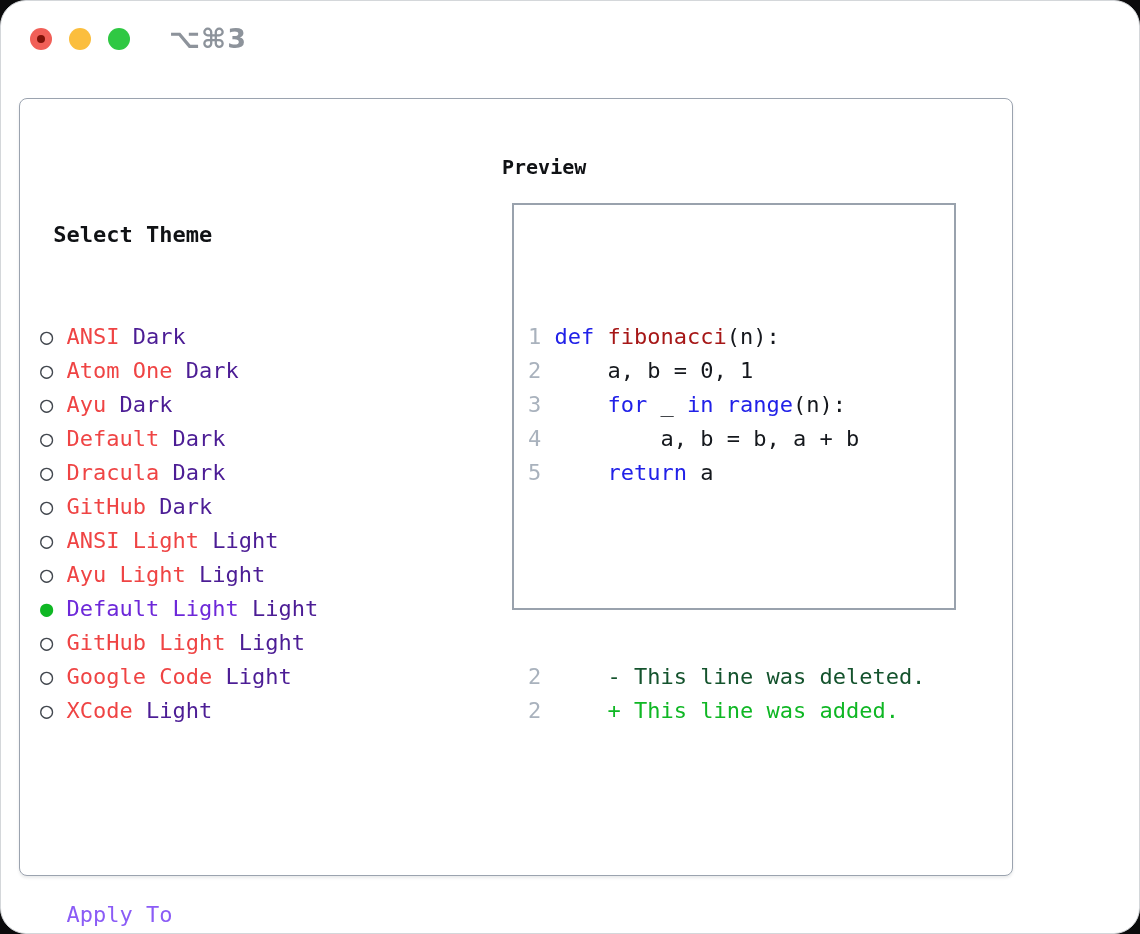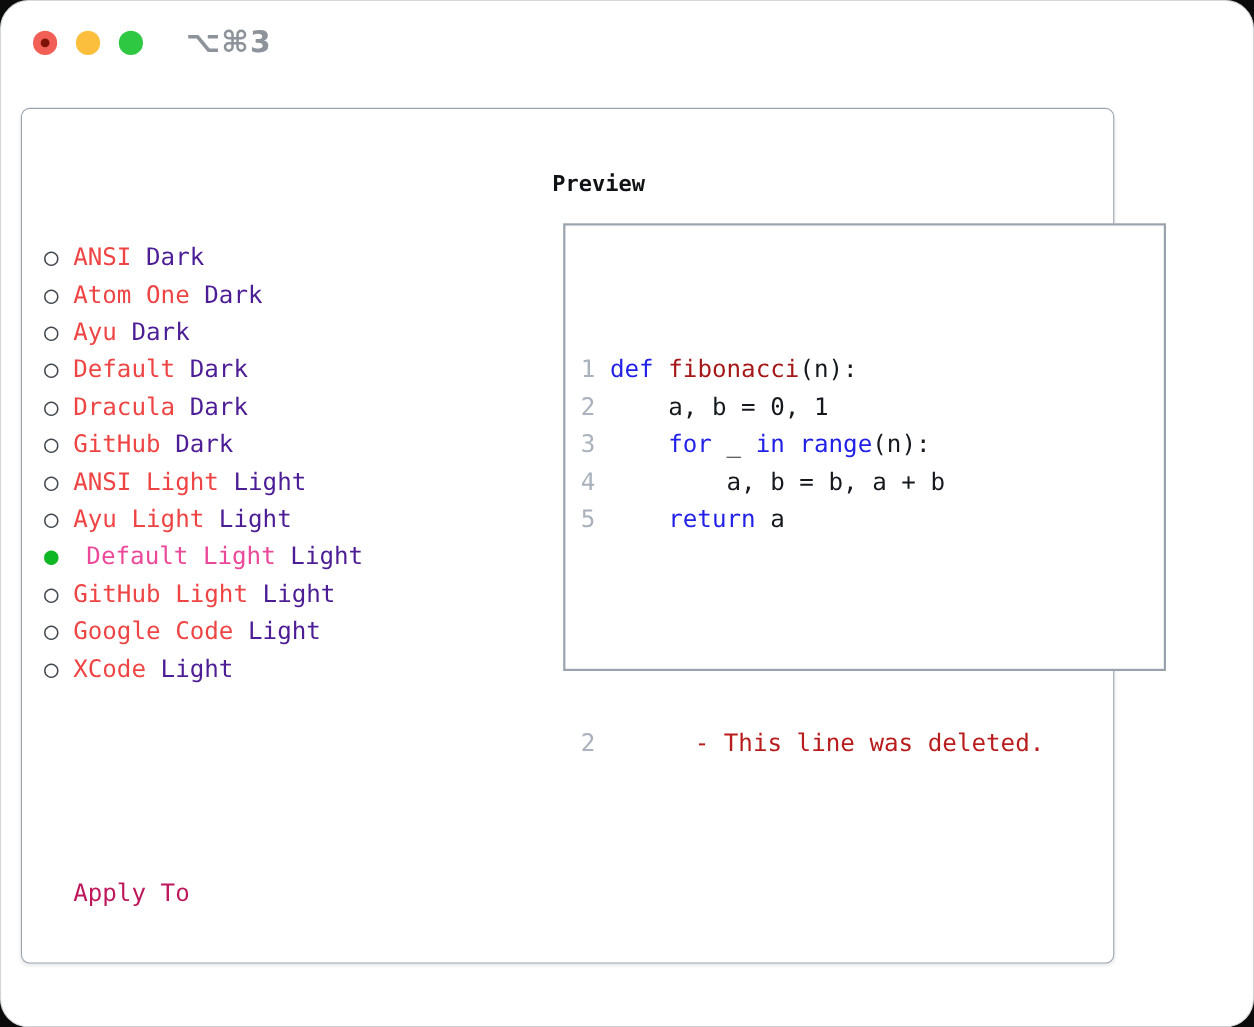--- a/index.html
+++ b/index.html
@@ -26,71 +26,72 @@
     box-sizing:border-box;border:1.5px solid #9ba3af;border-radius:8px;background:#fff;
     box-shadow:0 2px 3px rgba(40,50,60,.10);
   }
   .left-col{position:absolute;left:20px;top:51px;font-size:22px;line-height:34px;white-space:pre;}
   .line{height:34px;}
   .heading{color:#101215;font-weight:700;}
   .cursor{color:#101215;font-weight:700;}
   .radio{color:#43484f;}
   .radio.sel{color:#0fb724;}
   .item-label{color:#ef4444;}
-  .sel .item-label{color:#ec4899;margin-left:12px;}
+  .sel .item-label{color:#6d28d9;}
   .variant{color:#4c1d95;}
-  .apply-heading{color:#be185d;}
+  .apply-heading{color:#8b5cf6;}
   .clickable{cursor:pointer;}
   
   .preview-heading{
     position:absolute;left:482px;top:51px;font-size:20px;line-height:34px;
     color:#101215;font-weight:700;white-space:pre;
   }
   .preview-box{
-    position:absolute;left:492px;top:104px;width:548px;height:407px;
+    position:absolute;left:492px;top:104px;width:444px;height:407px;
     box-sizing:border-box;border:2px solid #99a2ad;background:#ffffff;
   }
   .codepane{position:absolute;left:14px;top:47px;font-size:22px;line-height:34px;white-space:pre;}
   .linenum{color:#a9b2bd;}
   .tok-plain{color:#15181d;}
   .tok-kw{color:#2121e8;}
   .tok-fn{color:#a61717;}
   .diff-context{color:#8f98a3;}
-  .diff-deleted{color:#b91c1c;margin-left:24px;}
+  .diff-deleted{color:#14532d;}
   .diff-added{color:#0fb724;}
 </style>
 </head>
 <body>
 
 <div class="window">
 
   <div class="chrome">
     <div class="light light-close clickable">
         <div class="dot"></div>
       </div>
     <div class="light light-min clickable"></div>
     <div class="light light-zoom clickable"></div>
   </div>
   <div class="win-title">⌥⌘3</div>
 
   <div class="panel">
 
     <div class="left-col">
+      <div class="line"><span class="cursor"></span><span> </span><span class="heading">Select Theme</span></div>
       <div id="theme-list"><div class="line clickable"><span class="radio">○</span><span> </span><span class="item-label">ANSI</span><span class="variant"> Dark</span></div><div class="line clickable"><span class="radio">○</span><span> </span><span class="item-label">Atom One</span><span class="variant"> Dark</span></div><div class="line clickable"><span class="radio">○</span><span> </span><span class="item-label">Ayu</span><span class="variant"> Dark</span></div><div class="line clickable"><span class="radio">○</span><span> </span><span class="item-label">Default</span><span class="variant"> Dark</span></div><div class="line clickable"><span class="radio">○</span><span> </span><span class="item-label">Dracula</span><span class="variant"> Dark</span></div><div class="line clickable"><span class="radio">○</span><span> </span><span class="item-label">GitHub</span><span class="variant"> Dark</span></div><div class="line clickable"><span class="radio">○</span><span> </span><span class="item-label">ANSI Light</span><span class="variant"> Light</span></div><div class="line clickable"><span class="radio">○</span><span> </span><span class="item-label">Ayu Light</span><span class="variant"> Light</span></div><div class="line clickable sel"><span class="radio sel">●</span><span> </span><span class="item-label">Default Light</span><span class="variant"> Light</span></div><div class="line clickable"><span class="radio">○</span><span> </span><span class="item-label">GitHub Light</span><span class="variant"> Light</span></div><div class="line clickable"><span class="radio">○</span><span> </span><span class="item-label">Google Code</span><span class="variant"> Light</span></div><div class="line clickable"><span class="radio">○</span><span> </span><span class="item-label">XCode</span><span class="variant"> Light</span></div></div>
       <div class="line"> </div>
       <div class="line"><span>  </span><span class="apply-heading">Apply To</span></div>
       
       
       
     </div>
 
     <div class="preview-heading">Preview</div>
 
     <div class="preview-box">
       <div class="codepane">
         <div id="code-lines"><div class="line"><span class="linenum">1 </span><span class="tok-kw">def</span><span class="tok-plain"> </span><span class="tok-fn">fibonacci</span><span class="tok-plain">(n):</span></div><div class="line"><span class="linenum">2 </span><span class="tok-plain">    a, b = 0, 1</span></div><div class="line"><span class="linenum">3 </span><span class="tok-plain">    </span><span class="tok-kw">for</span><span class="tok-plain"> _ </span><span class="tok-kw">in</span><span class="tok-plain"> </span><span class="tok-kw">range</span><span class="tok-plain">(n):</span></div><div class="line"><span class="linenum">4 </span><span class="tok-plain">        a, b = b, a + b</span></div><div class="line"><span class="linenum">5 </span><span class="tok-plain">    </span><span class="tok-kw">return</span><span class="tok-plain"> a</span></div></div>
         <div class="line"> </div>
-        <div id="diff-lines"><div class="line"><span class="linenum">2     </span><span class="diff-deleted">- This line was deleted.</span></div></div>
+        <div id="diff-lines"><div class="line"><span class="linenum">2     </span><span class="diff-deleted">- This line was deleted.</span></div><div class="line"><span class="linenum">2     </span><span class="diff-added">+ This line was added.</span></div></div>
       </div>
     </div>
 
   </div>
 </div>
 
 </body></html>

